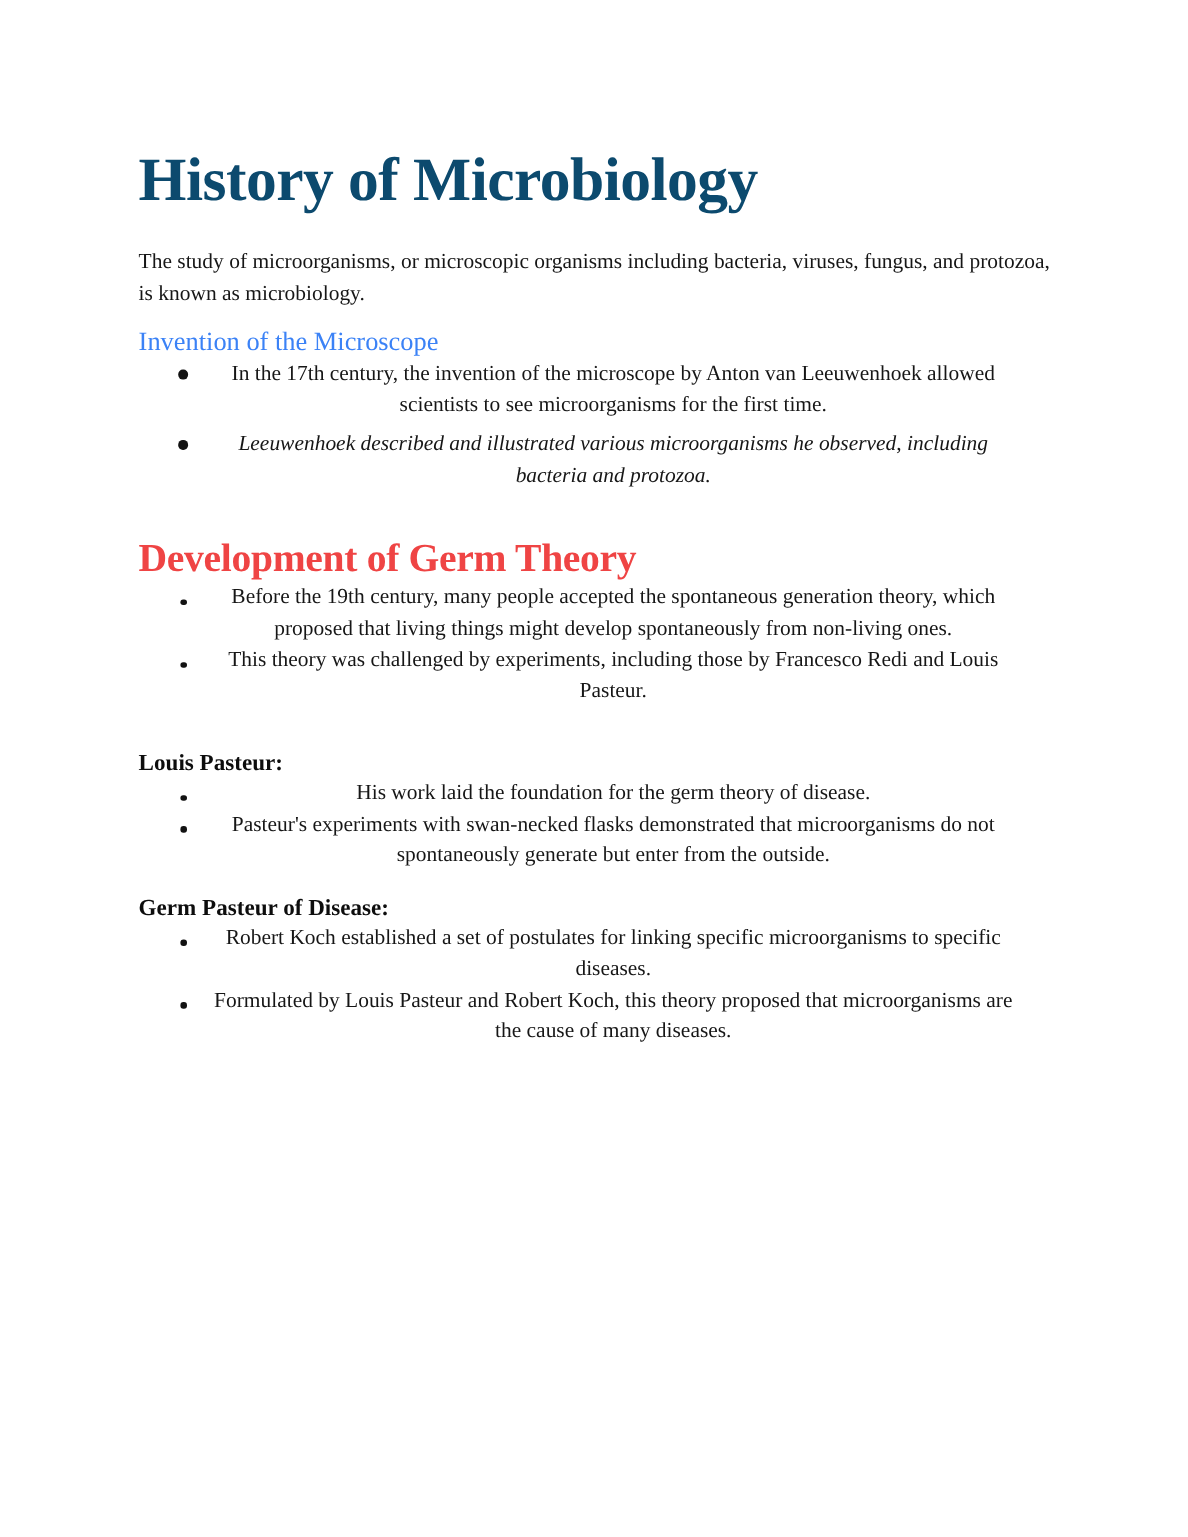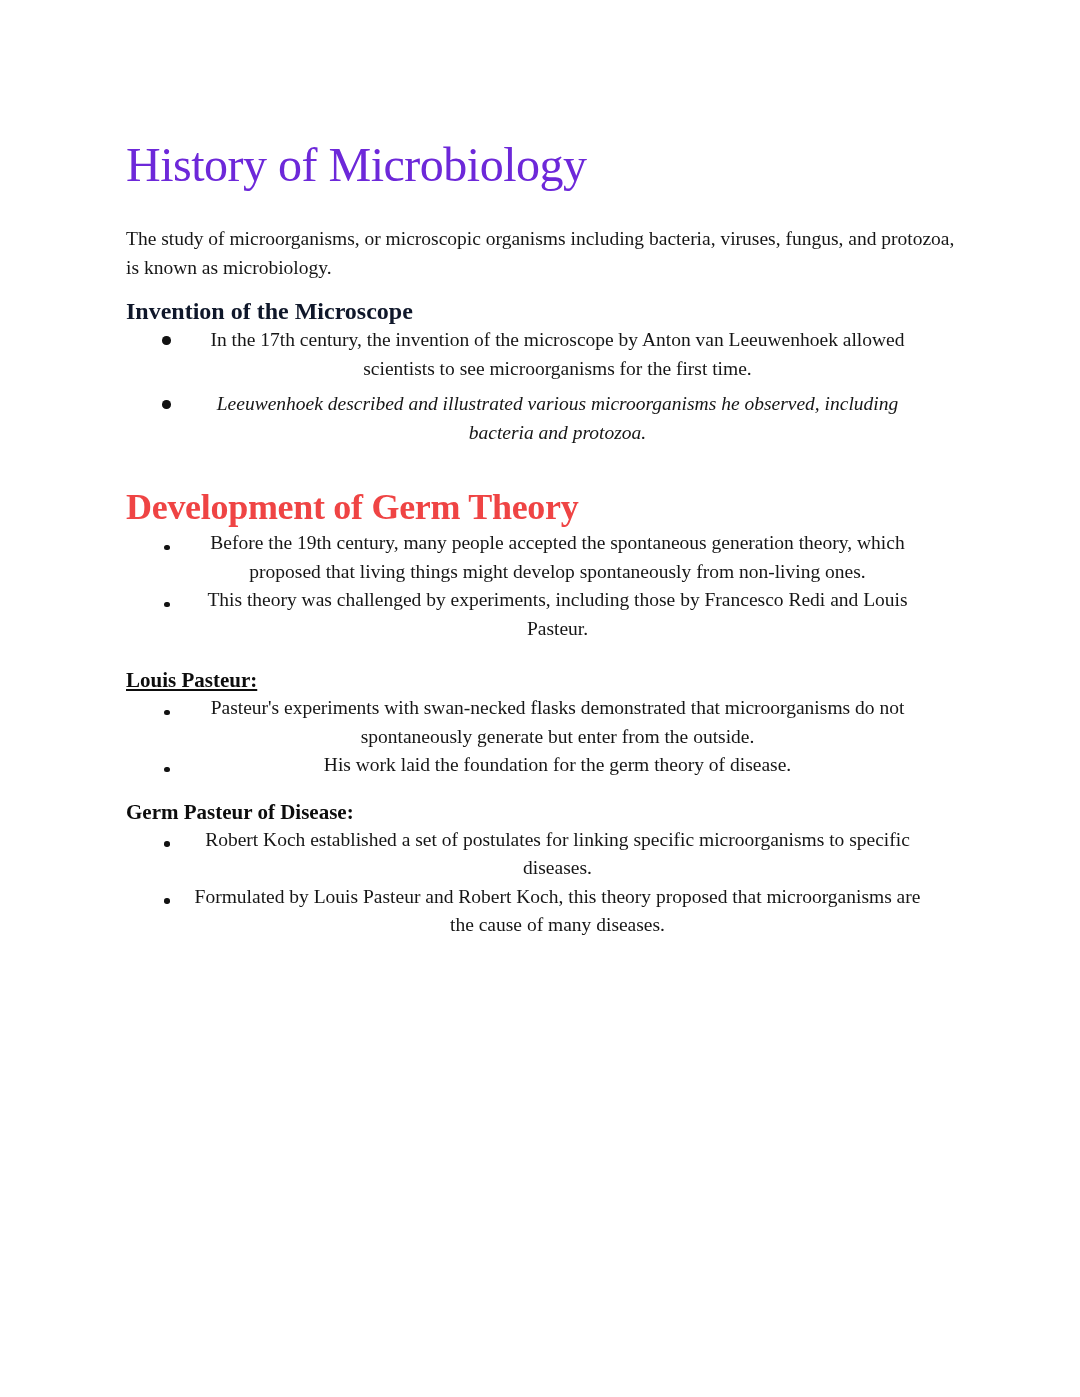--- a/index.html
+++ b/index.html
@@ -13,55 +13,55 @@
   }
   .page {
     box-sizing: border-box;
     width: 1080px;
     height: 1397px;
     padding: 0 124px 0 126px;
     overflow: hidden;
   }
   h1.title {
     margin: 136px 0 0 0;
-    font-size: 48px;
+    font-size: 56px;
     line-height: 57px;
-    font-weight: 400;
+    font-weight: 700;
     letter-spacing: -0.5px;
-    color: #6d28d9;
+    color: #0c4a6e;
   }
   p.intro {
     margin: 32px 0 0 0;
     font-size: 19.5px;
     line-height: 28.5px;
     max-width: 830px;
   }
   h3.sub-heading {
     margin: 15px 0 0 0;
     font-size: 24px;
     line-height: 29px;
-    font-weight: 700;
-    color: #0f172a;
+    font-weight: 400;
+    color: #3b82f6;
   }
   h2.major-heading {
     margin: 39px 0 0 0;
     font-size: 36px;
     line-height: 43px;
     font-weight: 700;
     letter-spacing: -0.3px;
     color: #ef4444;
   }
   p.section-label {
     font-size: 21px;
     line-height: 28px;
     font-weight: 700;
     color: #0d0d0d;
   }
   .lbl-1 { margin: 20px 0 0 0; }
-  .lbl-2 { margin: 23px 0 0 0; text-decoration: underline; }
+  .lbl-2 { margin: 36px 0 0 0; }
   .lbl-3 { margin: 18px 0 0 0; }
   ul.blist {
     list-style: none;
     margin: 0;
     padding: 0;
     max-width: 799px;
     text-align: center;
   }
   .ul-l { margin-top: 37px; }
   .ul-a { margin-top: 16px; }
@@ -118,25 +118,25 @@
       <span class="dot dot-sm"></span>
       <span>This theory was challenged by experiments, including those by Francesco Redi and Louis Pasteur.</span>
     </li>
   </ul>
 
   <p class="section-label lbl-2">Louis Pasteur:</p>
 
   <ul class="blist small ul-b">
     <li>
       <span class="dot dot-sm"></span>
-      <span>Pasteur's experiments with swan-necked flasks demonstrated that microorganisms do not spontaneously generate but enter from the outside.</span>
+      <span>His work laid the foundation for the germ theory of disease.</span>
     </li>
     <li>
       <span class="dot dot-sm"></span>
-      <span>His work laid the foundation for the germ theory of disease.</span>
+      <span>Pasteur's experiments with swan-necked flasks demonstrated that microorganisms do not spontaneously generate but enter from the outside.</span>
     </li>
   </ul>
 
   <p class="section-label lbl-3">Germ Pasteur of Disease:</p>
 
   <ul class="blist small ul-c">
     <li>
       <span class="dot dot-sm"></span>
       <span>Robert Koch established a set of postulates for linking specific microorganisms to specific diseases.</span>
     </li>

